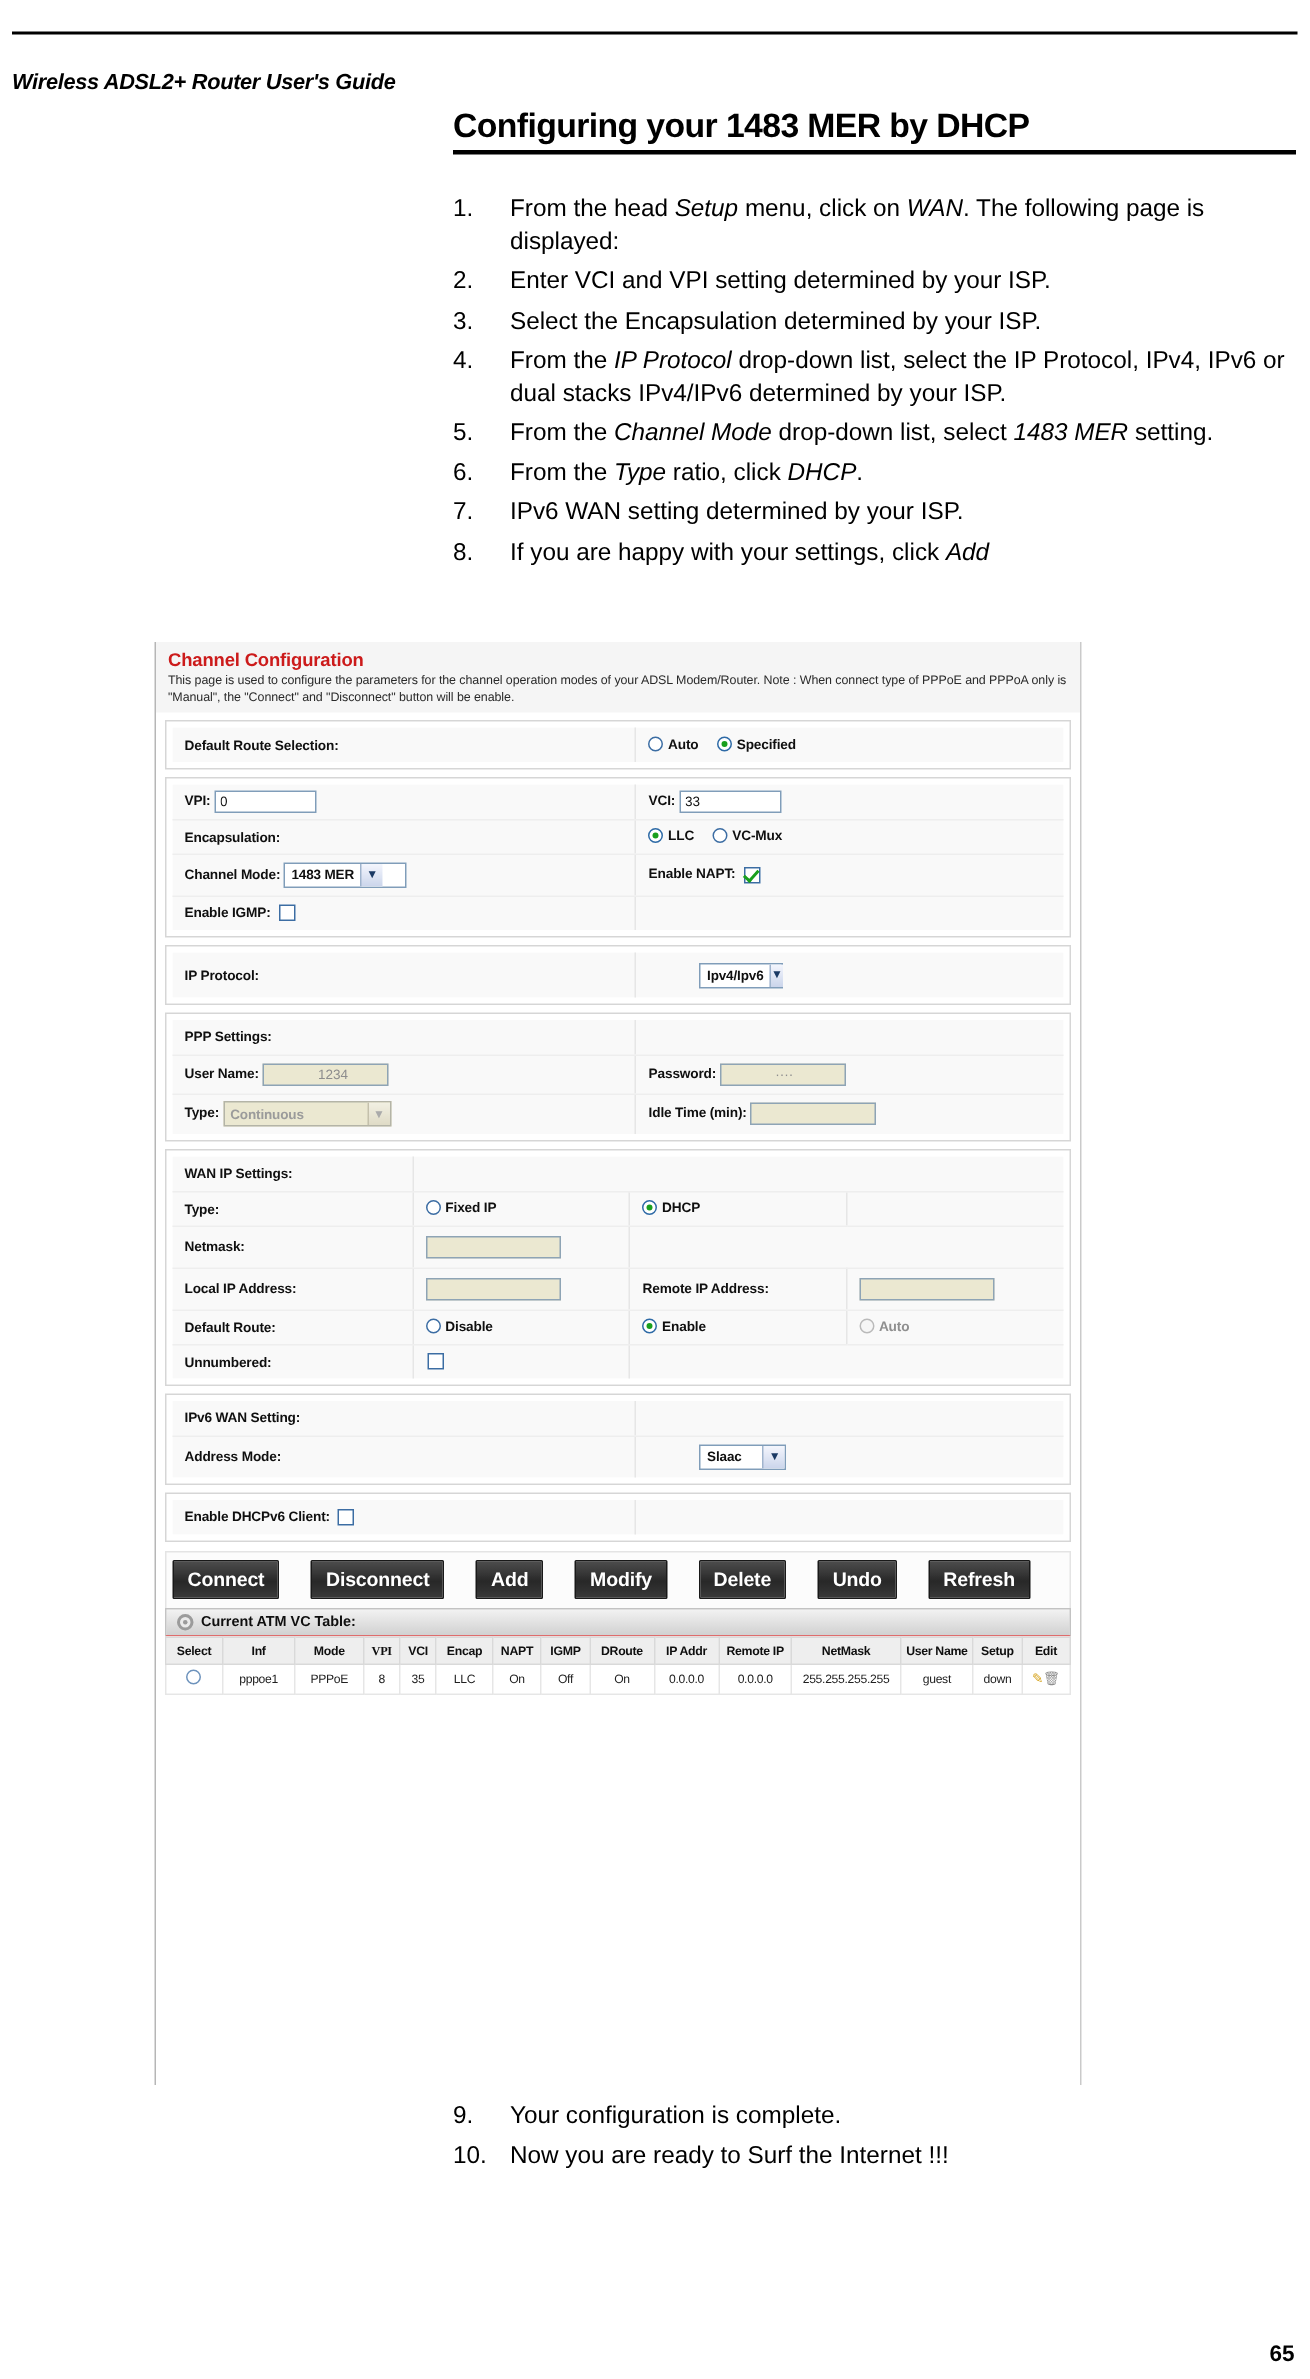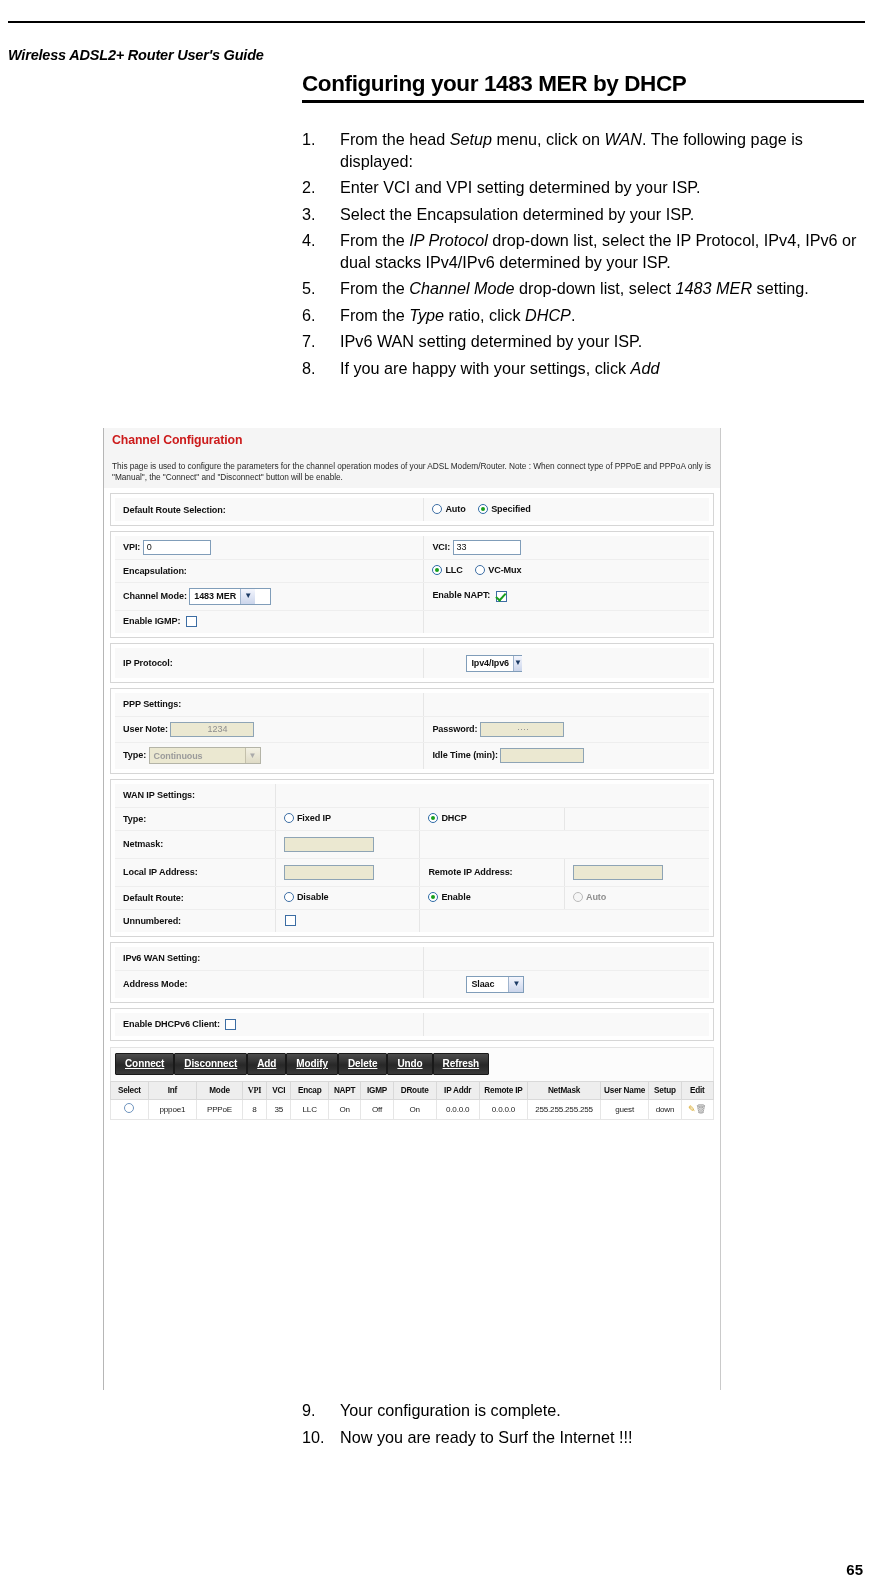--- a/index.html
+++ b/index.html
@@ -104,21 +104,21 @@
     height: 100%;
     background: #fdfdfd;
   }
 
   
   .panel-head {
     padding: 5px 8px 6px 8px;
     background: #f3f3f3;
   }
   .panel-head h2 {
-    margin: 0 0 14px 0;
+    margin: 0 0 1px 0;
     color: #d01b1b;
     font-size: 12.3px;
     font-weight: bold;
     letter-spacing: -0.1px;
   }
   .panel-head p {
     margin: 0;
     font-size: 8.3px;
     line-height: 10.5px;
     color: #2b2b2b;
@@ -263,29 +263,28 @@
     margin: 6px 6px 0 6px;
     padding: 5px 4px 6px 4px;
     background: #fafafa;
     border: 1px solid #e2e2e2;
     border-bottom: none;
   }
   .btn {
     display: inline-block;
     background: linear-gradient(#4d4d4d, #2a2a2a 55%, #3a3a3a);
     color: #ffffff;
-    font-size: 10px;
+    font-size: 13px;
     font-weight: bold;
     padding: 4px 9px 5px 9px;
-    margin-right: 0;
+    margin-right: 21px;
     border: 1px solid #1b1b1b;
     border-radius: 1px;
     letter-spacing: -0.1px;
     cursor: pointer;
-    text-decoration: underline;
   }
 
   
   .vc-wrap { margin: 0 6px 0 6px; }
   .vc-title {
     display: flex;
     align-items: center;
     gap: 5px;
     background: linear-gradient(#f0f0f0, #cfcfcf);
     border: 1px solid #c2c2c2;
@@ -498,21 +497,21 @@
 
     <div class="group">
       <table class="grid">
         <tbody>
             <tr>
           <td style="width:52%">PPP Settings:</td>
           <td class="sep">&nbsp;</td>
         </tr>
         <tr style="height:26px">
           <td>
-            <span>User Note:</span>
+            <span>User Name:</span>
             <input class="tin dis w84" type="text" value="1234" style="">
           </td>
           <td class="sep">
             <span>Password:</span>
             <input class="tin dis w84" type="text" value="····" style="">
           </td>
         </tr>
         <tr style="height:27px">
           <td>
             <span>Type:</span>
@@ -634,20 +633,24 @@
           </td>
           <td class="sep">&nbsp;</td>
         </tr>
       </tbody>
         </table>
     </div>
 
     <div class="btnbar" id="button-bar"><span class="btn">Connect</span><span class="btn">Disconnect</span><span class="btn">Add</span><span class="btn">Modify</span><span class="btn">Delete</span><span class="btn">Undo</span><span class="btn">Refresh</span></div>
 
     <div class="vc-wrap">
+      <div class="vc-title">
+        <span class="gear"></span>
+        <span>Current ATM VC Table:</span>
+      </div>
       <table class="vc">
         <thead>
             <tr id="vc-head">
               <th style="width: 7%;">Select</th>
               <th style="width: 9%;">Inf</th>
               <th style="width: 8.5%;">Mode</th>
               <th style="width: 4.5%; font-family: Liberation Serif, serif;">VPI</th>
               <th style="width: 4.5%;">VCI</th>
               <th style="width: 7%;">Encap</th>
               <th style="width: 6%;">NAPT</th>

